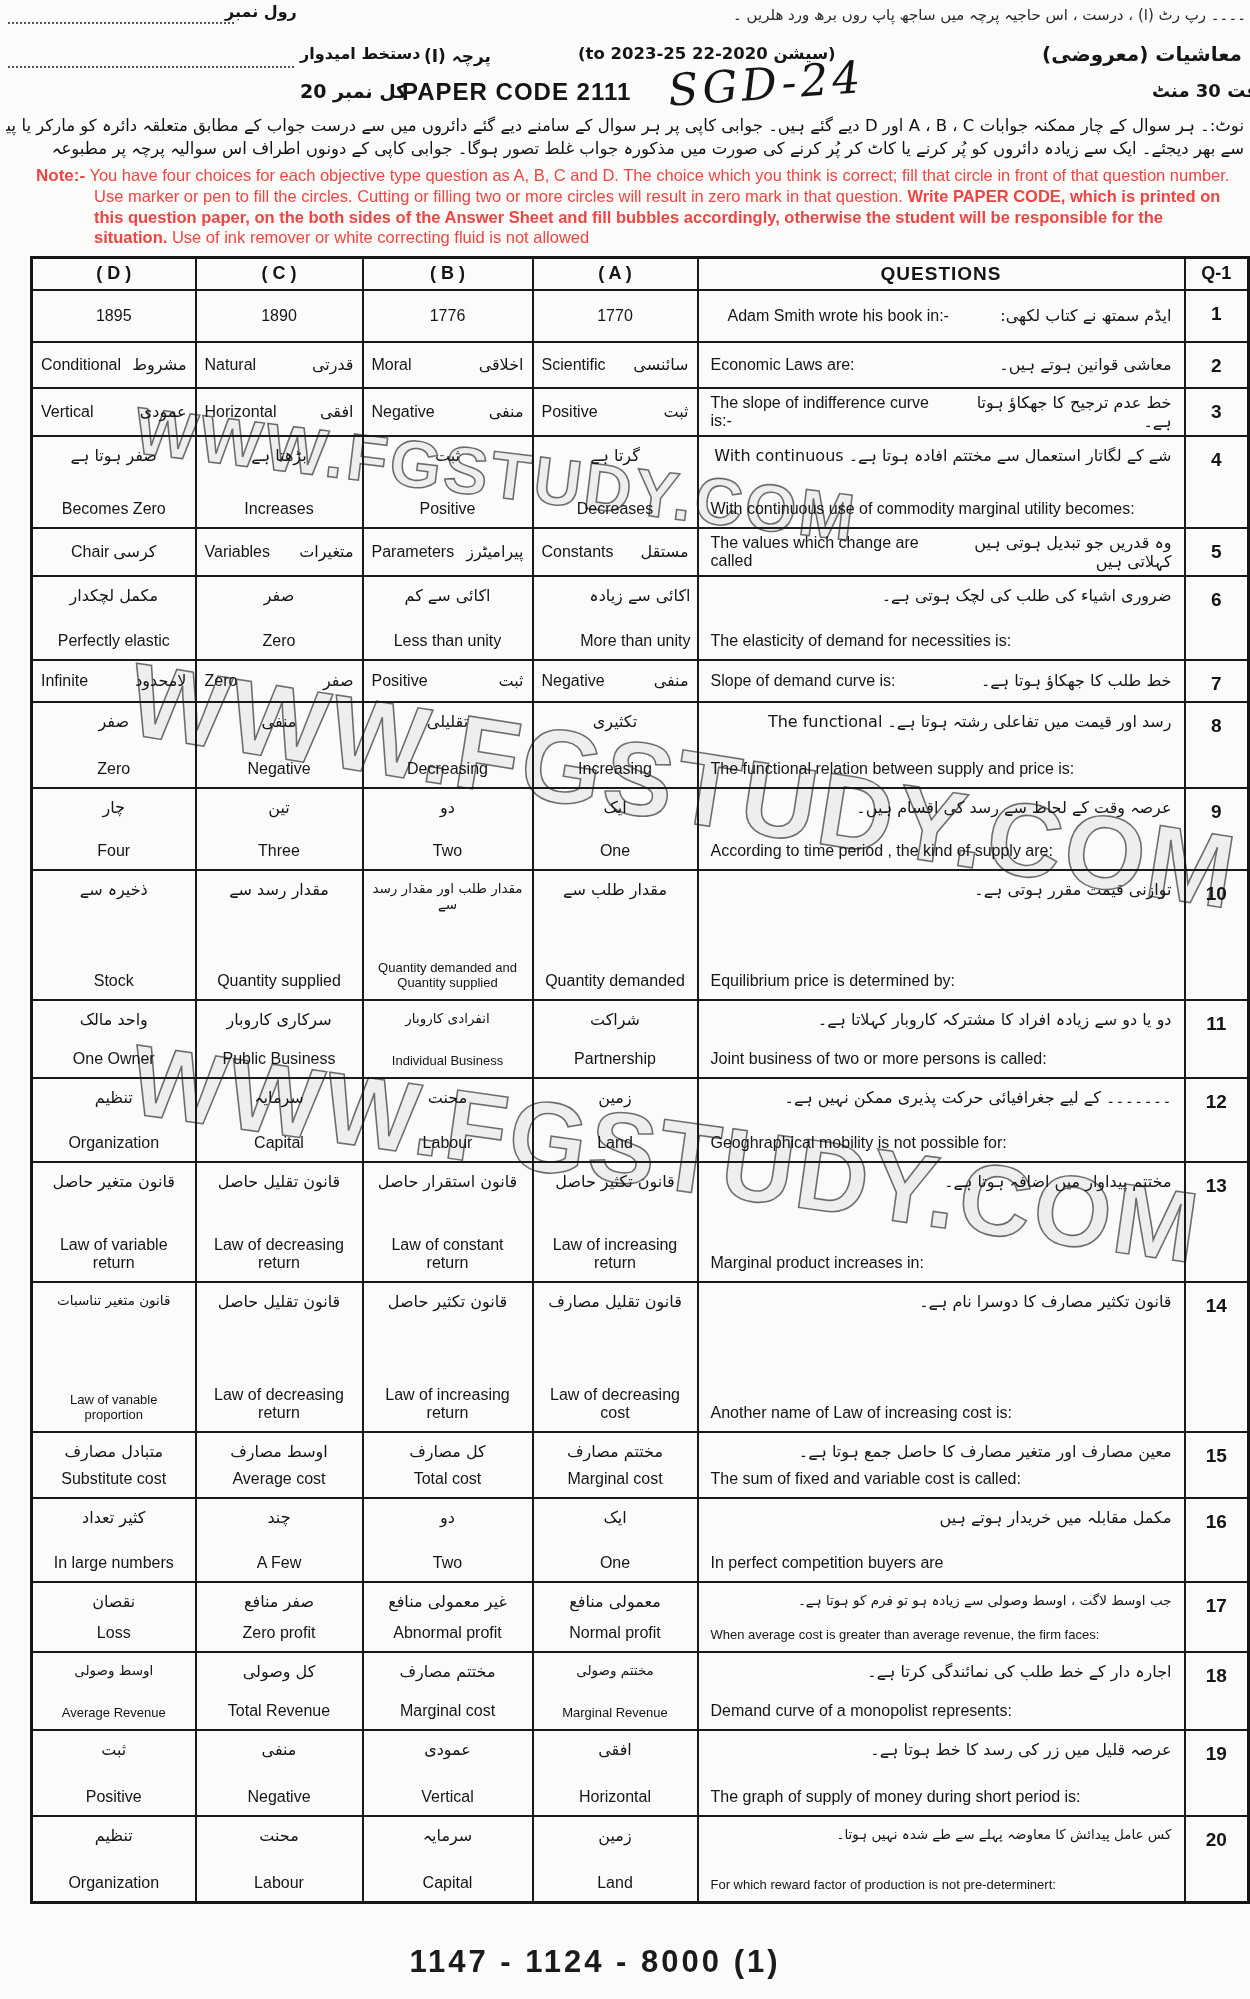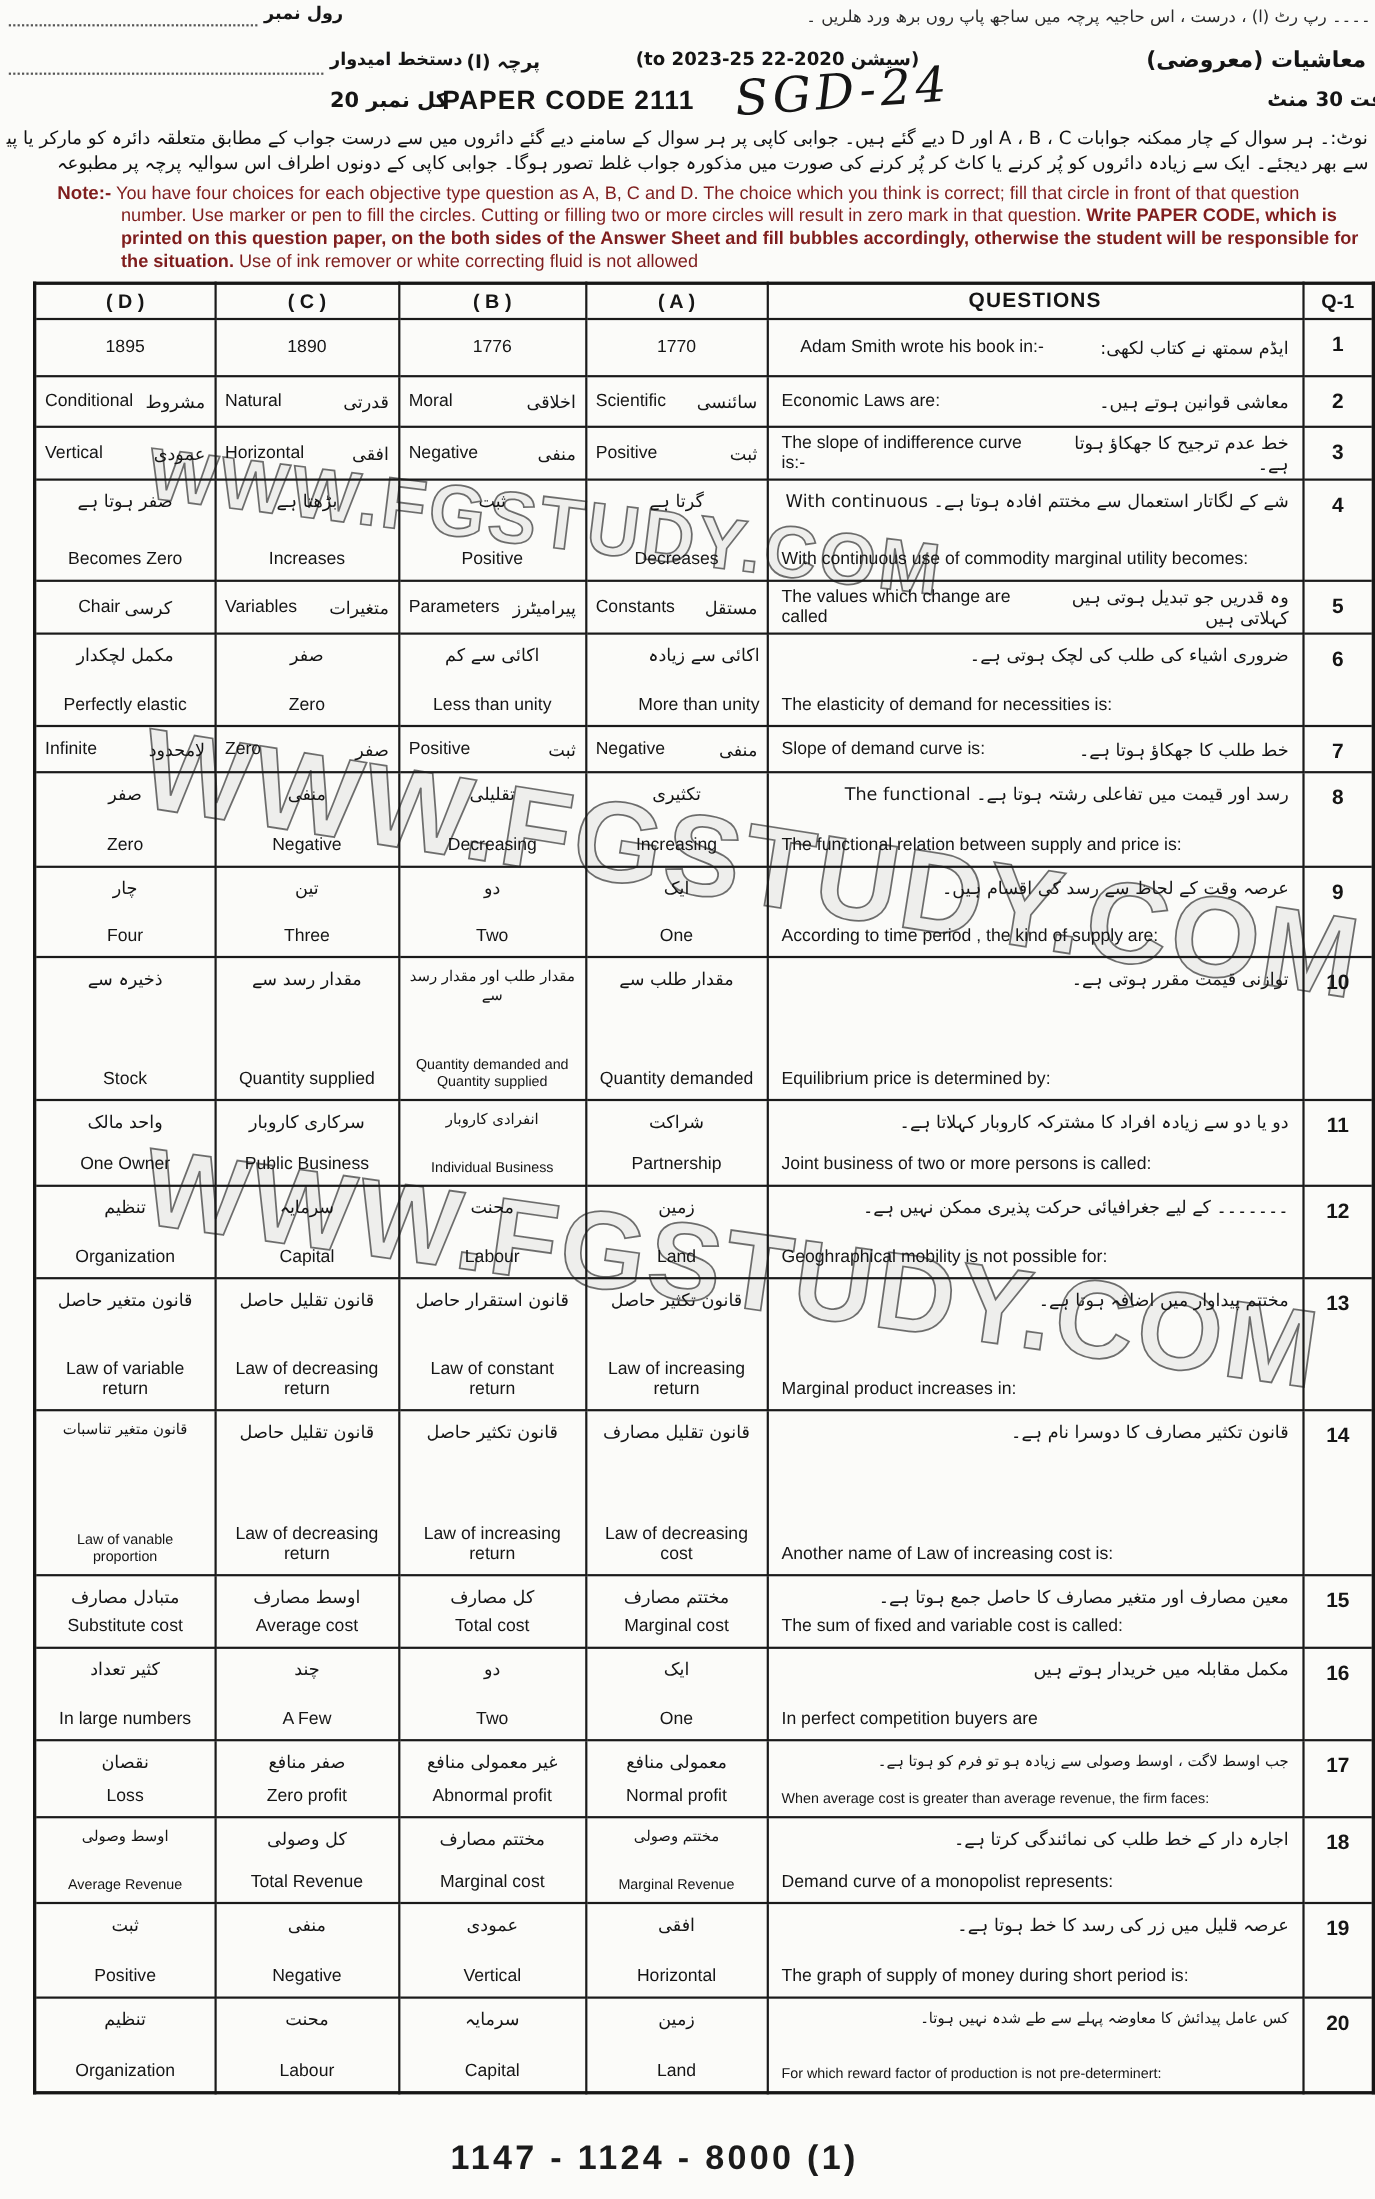--- a/index.html
+++ b/index.html
@@ -9,36 +9,36 @@
     font-family:"Liberation Sans",sans-serif;
   }
   .ur{font-family:"DejaVu Sans",sans-serif;direction:rtl;}
   
   #header{position:relative;height:112px;}
   #header .abs{position:absolute;white-space:nowrap;}
   .dots{border-bottom:2px dotted #555;height:14px;}
   .ur-label{font-weight:700;font-size:18px;}
   #top-note{right:4px;top:6px;font-size:15px;color:#2a2a2a;letter-spacing:.5px;filter:blur(.4px);}
   #roll-dots{left:8px;top:8px;width:226px;}
-  #roll-label{left:240px;top:2px;}
+  #roll-label{left:225px;top:2px;}
   #sig-dots{left:8px;top:52px;width:286px;}
   #sig-label{left:300px;top:44px;}
   #paper-num{left:424px;top:46px;font-size:17px;font-weight:700;}
   #session{left:578px;top:44px;font-size:16.5px;font-weight:700;}
   #subject{left:1042px;top:42px;font-size:20px;}
   #total-marks{left:300px;top:80px;font-size:19px;}
   #paper-code{left:402px;top:78px;font-size:24px;font-weight:700;letter-spacing:1px;}
   #handwritten{left:668px;top:58px;font-size:44px;font-style:italic;
     font-family:"DejaVu Serif",serif;transform:rotate(-4deg);letter-spacing:4px;}
   #time-label{left:1152px;top:80px;font-size:18px;}
   
   #urdu-note{margin:2px 6px 0 6px;text-align:right;font-size:16.5px;line-height:1.42;color:#111;}
   #urdu-note .line{white-space:nowrap;overflow:hidden;}
-  #english-note{margin:4px 10px 0 52px;font-size:16.5px;line-height:1.25;
-    padding-left:58px;text-indent:-58px;color:#7f1d1d;}
+  #english-note{margin:4px 10px 0 36px;font-size:16.5px;line-height:1.25;
+    padding-left:58px;text-indent:-58px;color:#ef4444;}
   #english-note b.lbl{font-size:17px;}
   
   table{border-collapse:collapse;table-layout:fixed;margin:8px 0 0 30px;
     width:1217px;border:3px solid #161616;background:transparent;}
   th,td{border:2.5px solid #1a1a1a;padding:2px;vertical-align:middle;}
   th{font-size:18px;font-weight:700;height:26px;}
   th.qhead{letter-spacing:1px;font-size:19px;}
   td.num{font-weight:700;font-size:19px;text-align:center;vertical-align:top;padding-top:12px;}
   .cell,.qcell{display:flex;padding:2px 6px;box-sizing:border-box;}
   .cell.plain{justify-content:center;align-items:center;}

